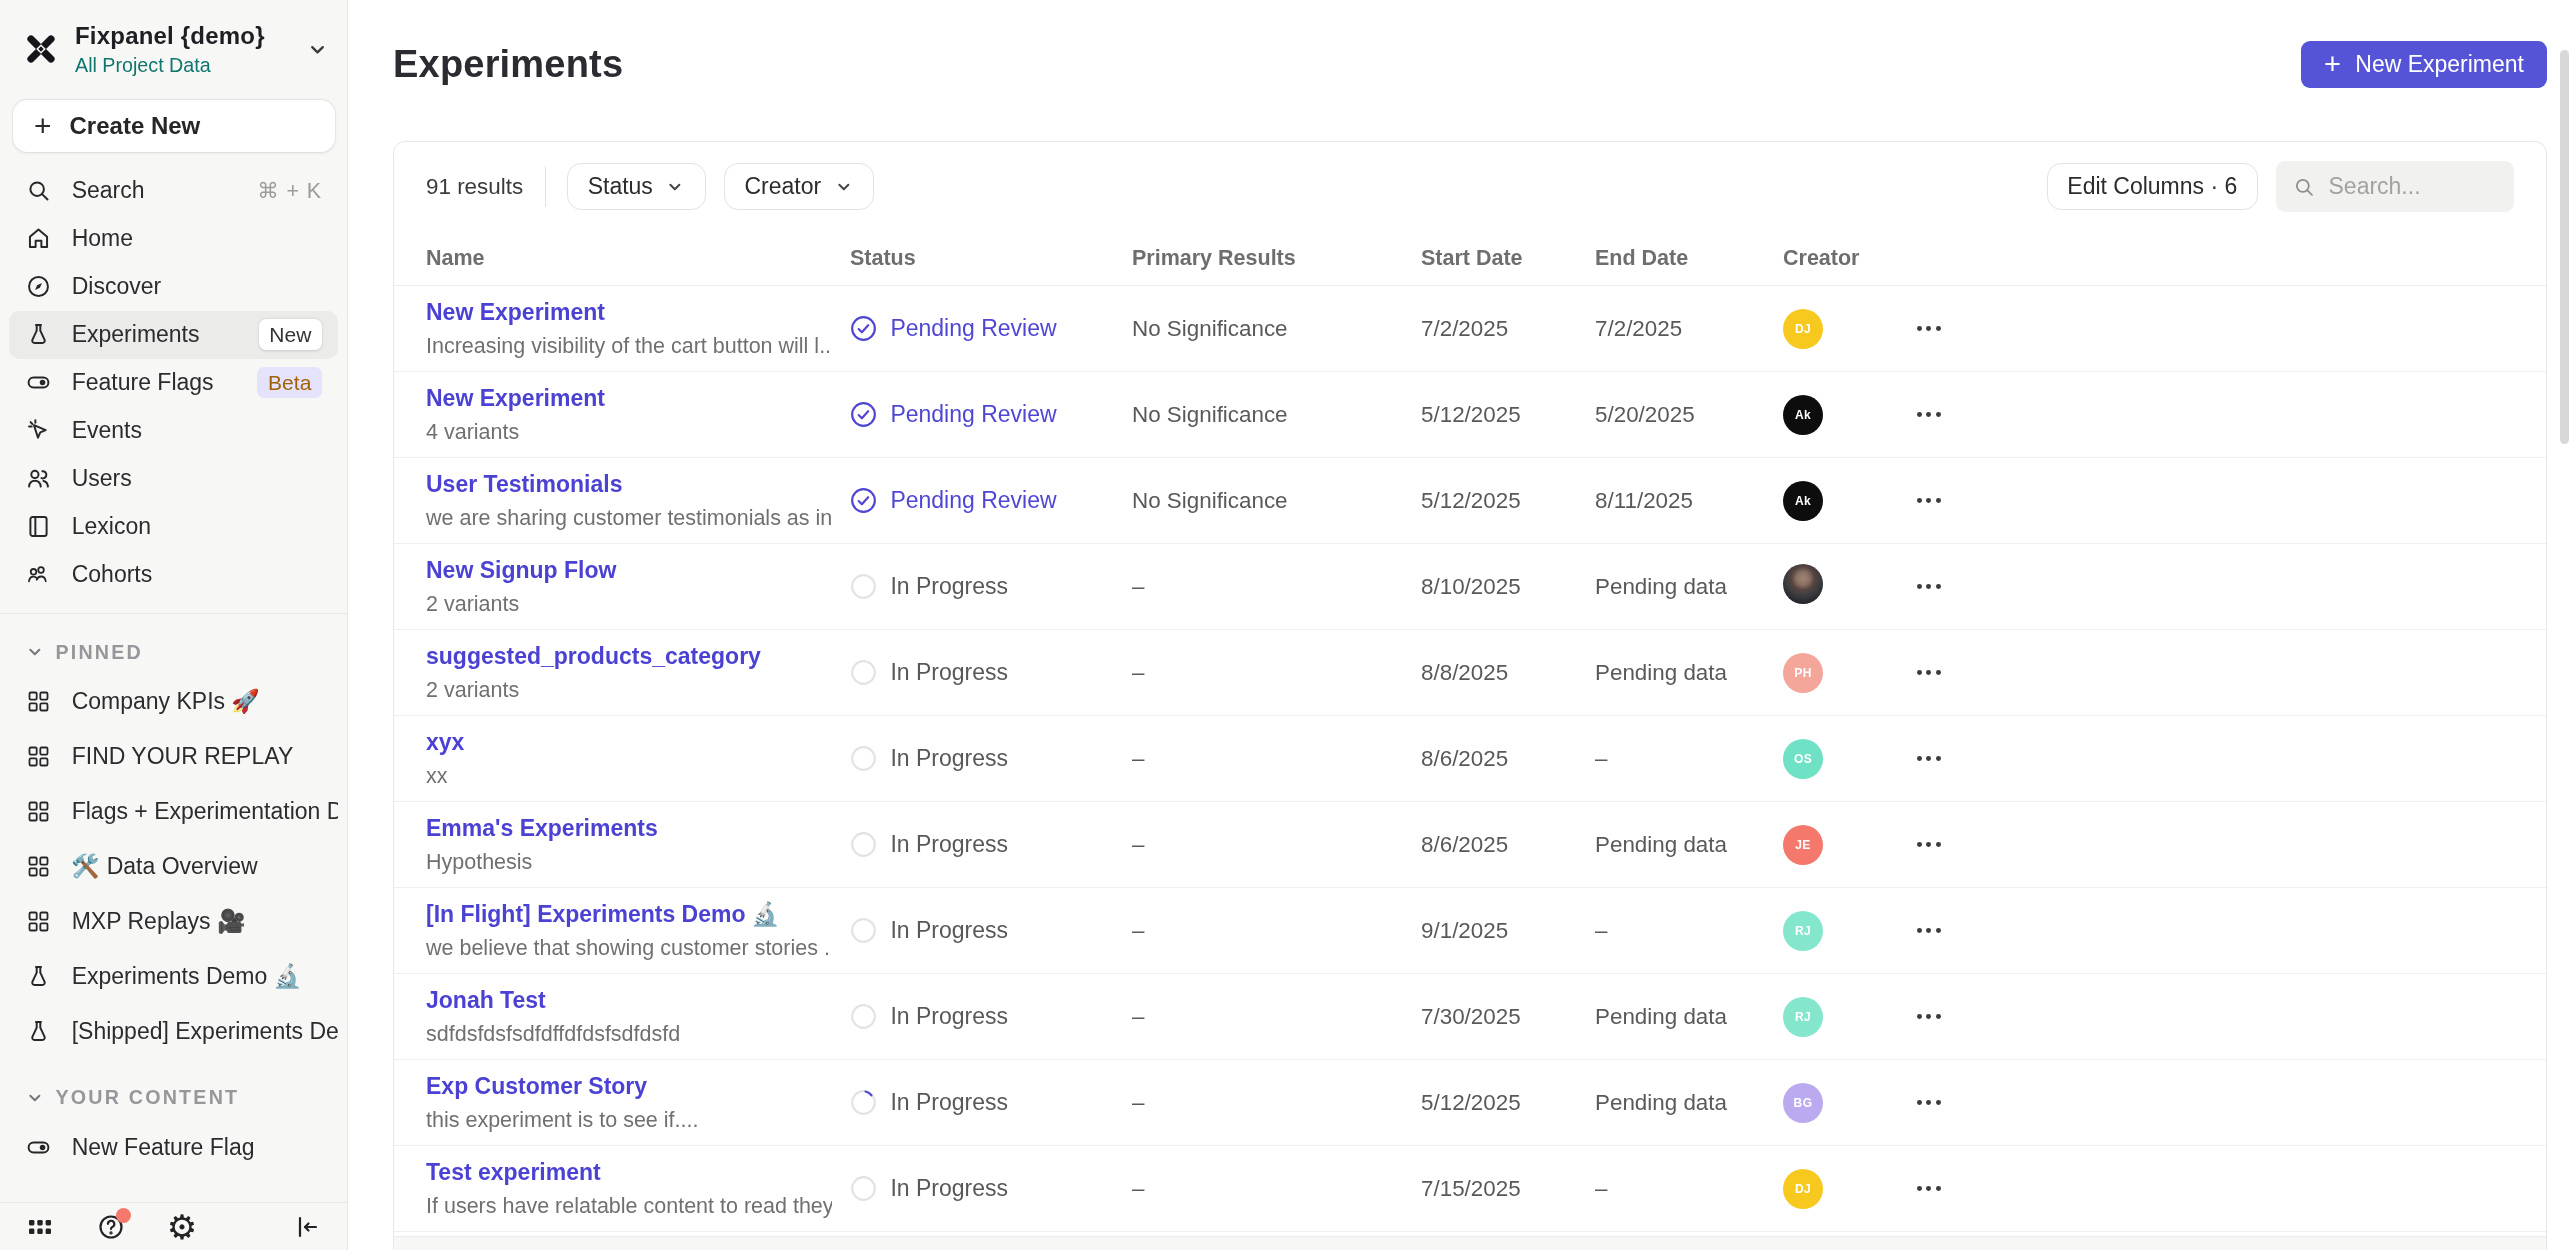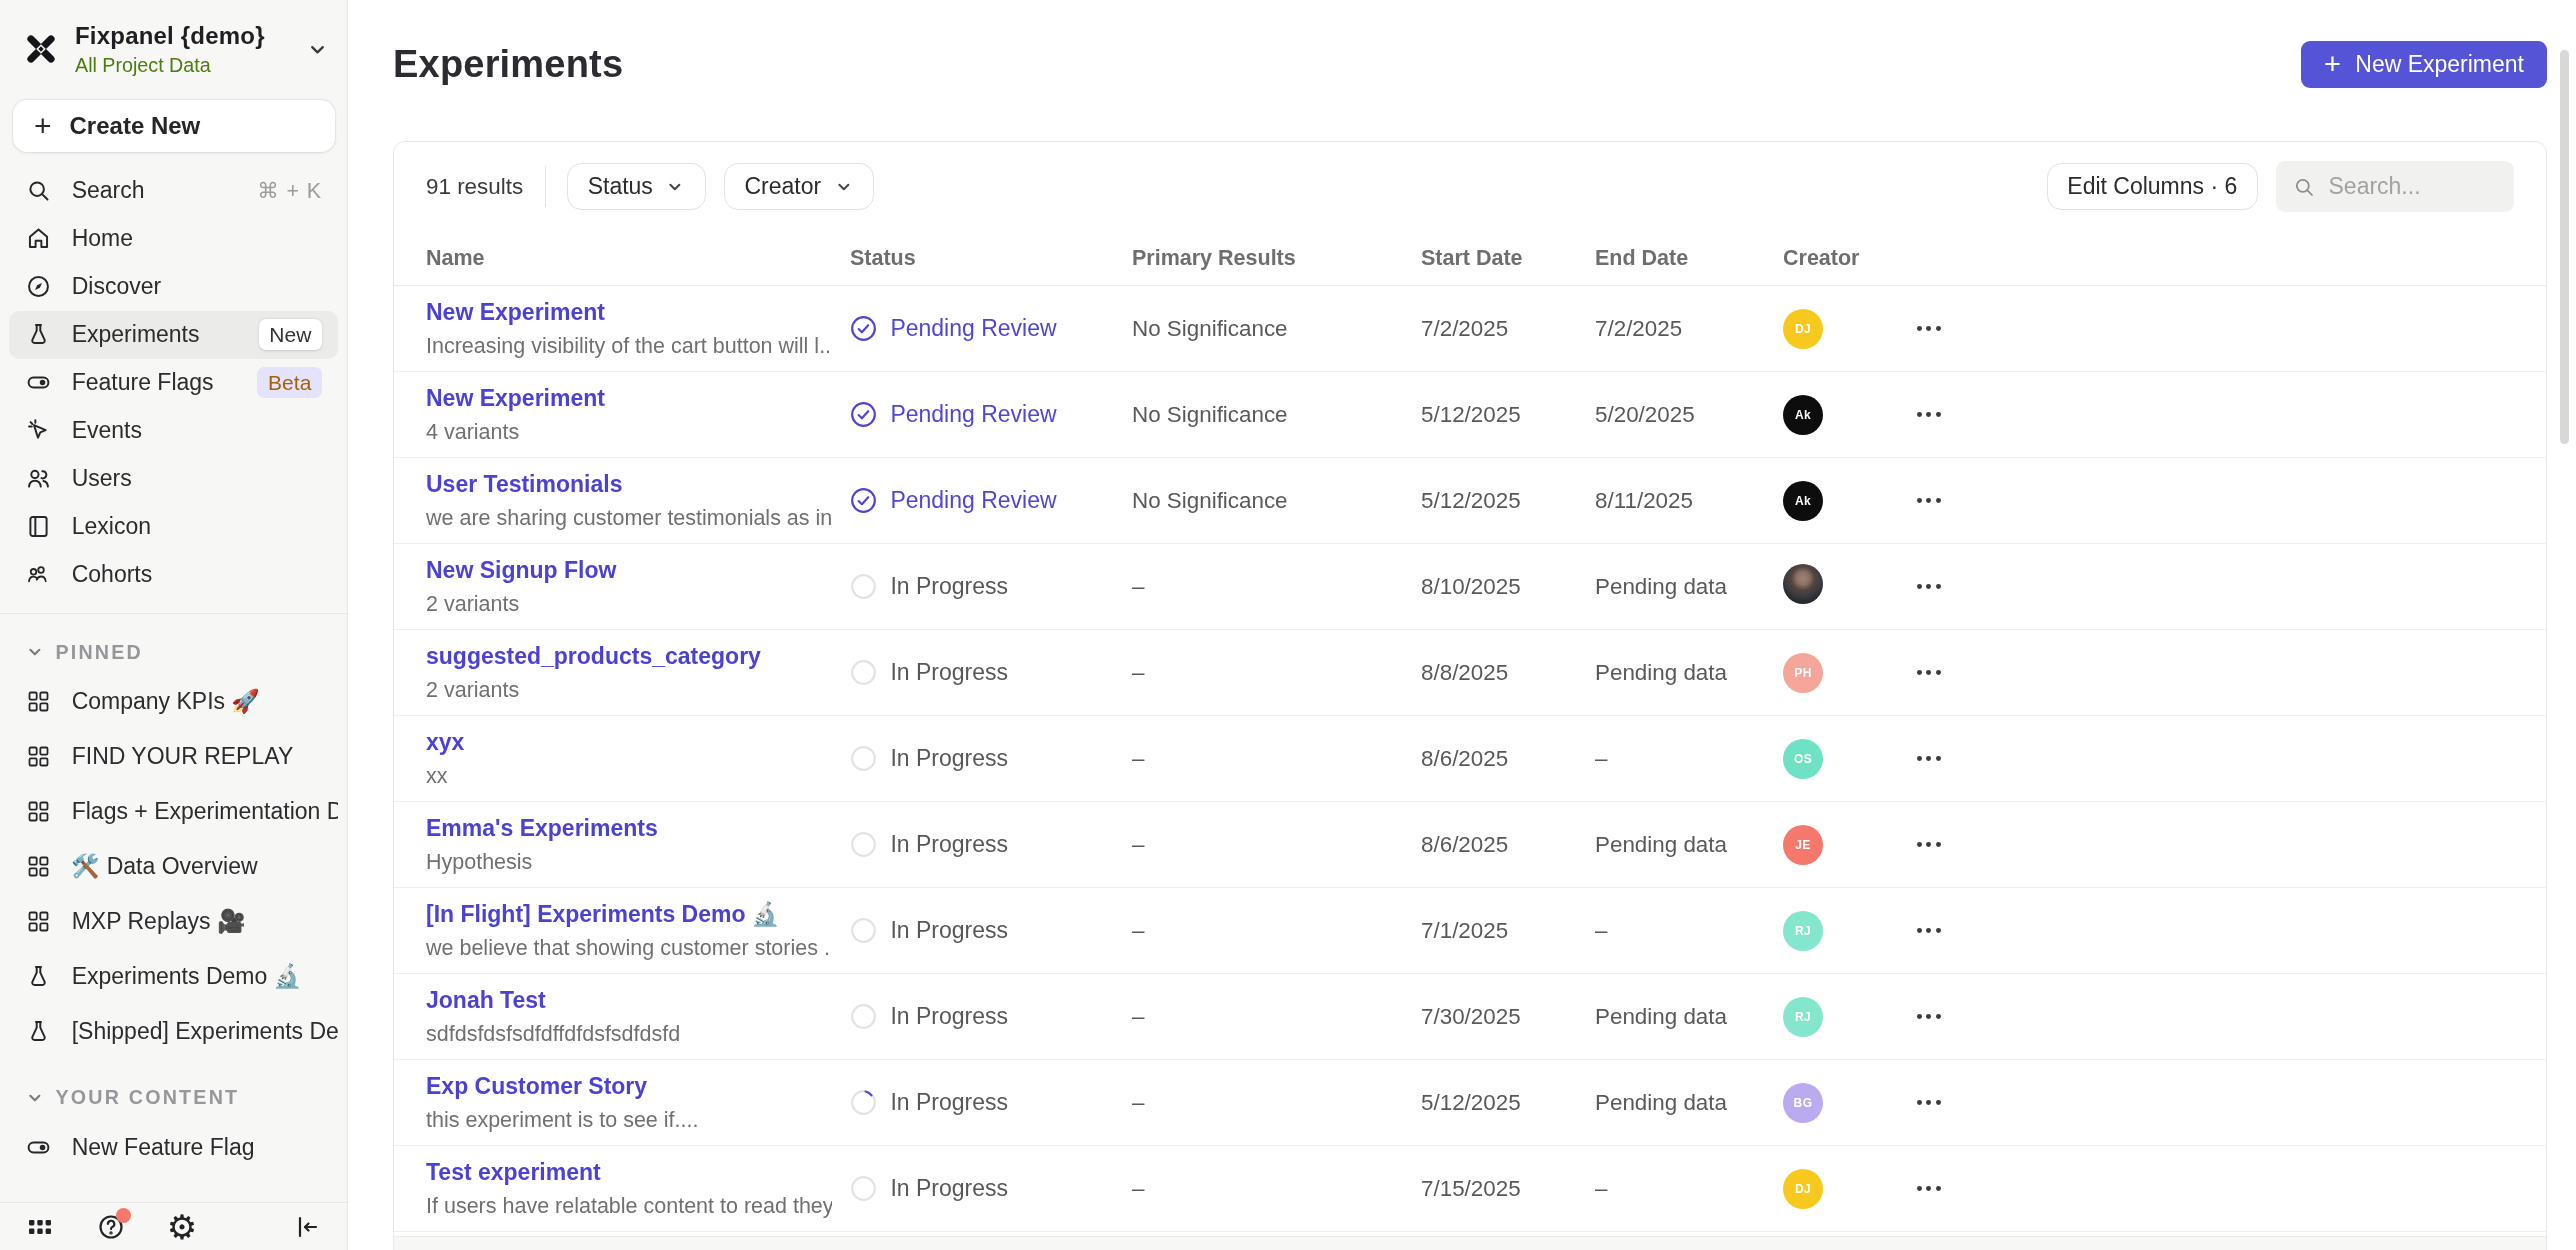--- a/index.html
+++ b/index.html
@@ -7,21 +7,21 @@
               font-family:"Liberation Sans", sans-serif; }
   .app { position:relative; display:flex; width:2576px; height:1250px; color:#2f2f31; }
 
   
   .sidebar { width:348px; flex-shrink:0; background:#f7f7f5; border-right:0.9px solid #e7e7e5;
              display:flex; flex-direction:column; overflow:hidden; }
   .sb-header { display:flex; align-items:center; gap:16px; padding:21.5px 18px 14.3px 23px; cursor:pointer; }
   .logo { width:36px; height:36px; flex-shrink:0; }
   .sb-titles { flex:1; min-width:0; }
   .sb-title { font-size:24px; font-weight:700; color:#1f1f23; letter-spacing:0.2px; }
-  .sb-sub { font-size:19.7px; color:#4d7c0f; margin-top:4.5px; }
+  .sb-sub { font-size:19.7px; color:#0f766e; margin-top:4.5px; }
   .sb-chev { width:23px; height:23px; color:#3a3a3c; flex-shrink:0; }
   .sb-chev svg, .chev-sm svg { width:100%; height:100%; }
 
   .create-btn { margin:9px 12.5px 10.7px; height:52px; background:#fff; border:none; border-radius:14.3px;
                 box-shadow:0 0.9px 3.6px rgba(0,0,0,.10), 0 0 0 0.9px rgba(0,0,0,.03);
                 display:flex; align-items:center; gap:18px; padding:0 21.5px; font-size:24px; font-weight:600;
                 color:#262628; cursor:pointer; font-family:inherit; }
   .create-btn .plus { font-size:30px; font-weight:400; line-height:1; color:#2b2b2d; }
 
   .nav { padding:3.6px 9px 0; }
@@ -639,21 +639,21 @@
 
       <span class="st-ic">
         <svg viewBox="0 0 30 30">
                   <circle cx="15" cy="15" r="12.6" fill="none" stroke="#e3e3e1" stroke-width="2.4"></circle>
                 </svg>
       </span>
 
       <span class="st-lbl st-progress">In Progress</span>
     </div>
     <div class="cell">–</div>
-    <div class="cell">7/1/2025</div>
+    <div class="cell">9/1/2025</div>
     <div class="cell">–</div>
     <div class="cell">
       <span class="avatar" style="background: rgb(133, 230, 206);">RJ</span>
     </div>
     <div class="cell dots">
               <i></i>
               <i></i>
               <i></i>
             </div>
   </div>

